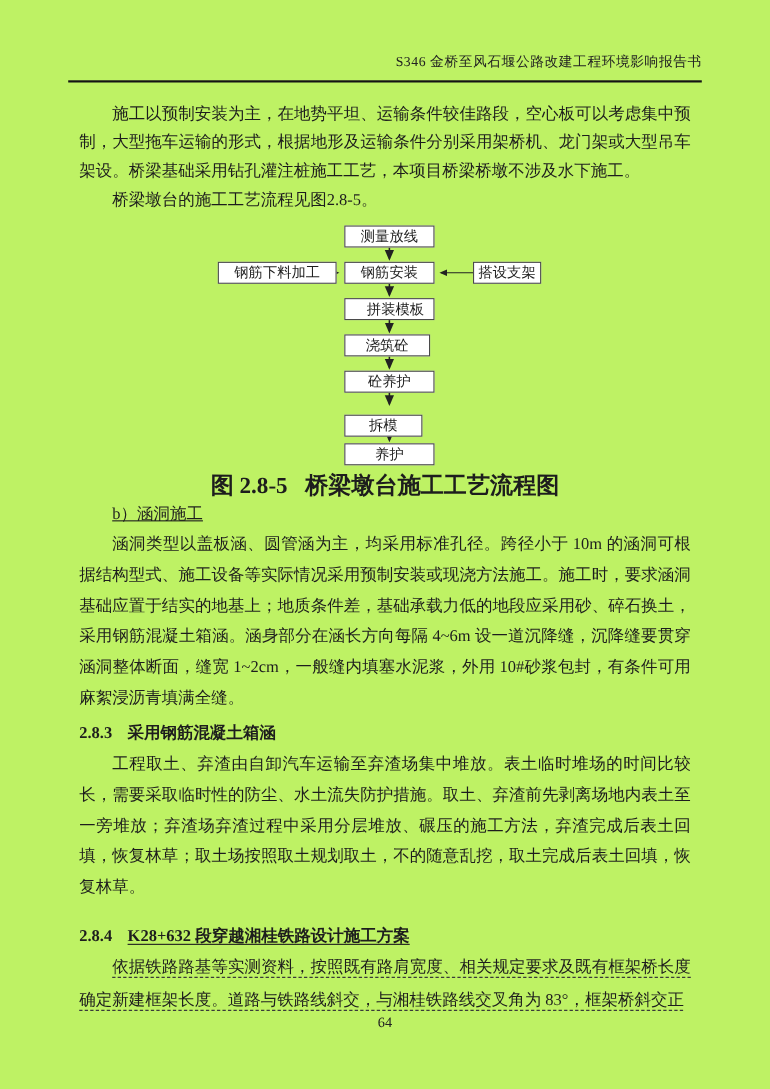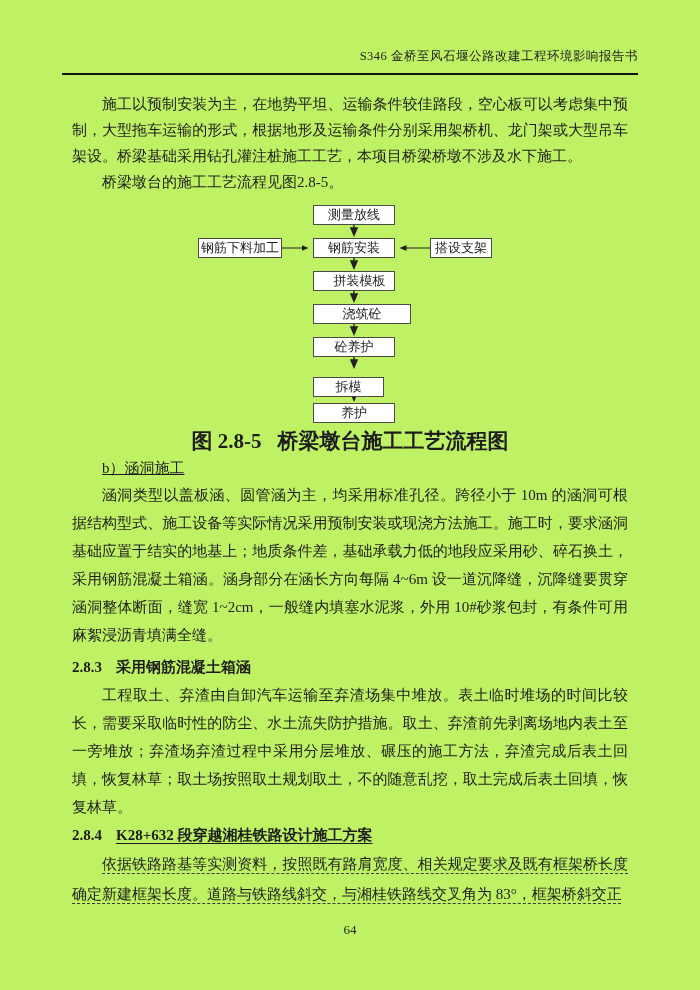--- a/index.html
+++ b/index.html
@@ -34,21 +34,21 @@
   }
   .flow-arrows { position:absolute; left:0; top:0; }
   .figcap {
     text-align:center; font-weight:bold; font-size:21px;
     line-height:24px; margin-top:6px;
   }
   .figcap .cap-label { margin-right:16px; }
   .sub-b { font-size:15px; line-height:26px; text-indent:2em; margin-top:2px;text-decoration:underline; }
   .sec-h { font-size:15px; font-weight:bold; line-height:28px; margin-top:4px; }
   .sec-h .num { display:inline-block; margin-right:14px; }
-  .sec-h.u284 { margin-top:0; }
+  .sec-h.u284 { margin-top:16px; }
   .sec-h.u284 .title {
     text-decoration:underline; text-decoration-thickness:1px;
     text-underline-offset:3px;
   }
   .p-underlined {
     margin:0; font-size:15px; line-height:30px; text-align:justify;
     text-indent:2em; word-break:break-all;
     text-decoration-line:underline; text-decoration-style:dashed;
     text-decoration-thickness:1px; text-decoration-color:#3a3a3a;
     text-underline-offset:4px;
@@ -85,26 +85,26 @@
         <line x1="282" y1="119" x2="282" y2="129" stroke="#222" stroke-width="1.4" marker-end="url(#ah)"></line>
         <line x1="282" y1="152" x2="282" y2="162" stroke="#222" stroke-width="1.4" marker-end="url(#ah)"></line>
         <line x1="282" y1="185" x2="282" y2="195" stroke="#222" stroke-width="1.4" marker-end="url(#ah)"></line>
         <line x1="210" y1="43" x2="235" y2="43" stroke="#222" stroke-width="1" marker-end="url(#ah)"></line>
         <line x1="358" y1="43" x2="329" y2="43" stroke="#222" stroke-width="1" marker-end="url(#ah)"></line>
       </svg>
 
       <div class="fnode" style="left:241px; top:0;     width:82px;">测量放线</div>
       <div class="fnode" style="left:241px; top:33px;  width:82px;">钢筋安装</div>
       <div class="fnode" style="left:241px; top:66px;  width:82px;padding-left:11px;">拼装模板</div>
-      <div class="fnode" style="left:241px; top:99px;  width:98px;">浇筑砼</div>
+      <div class="fnode" style="left:241px; top:99px;  width:78px;">浇筑砼</div>
       <div class="fnode" style="left:241px; top:132px; width:82px;">砼养护</div>
       <div class="fnode" style="left:241px; top:172px; width:71px;">拆模</div>
       <div class="fnode" style="left:241px; top:198px; width:82px;">养护</div>
 
-      <div class="fnode" style="left:126px; top:33px; width:84px;">钢筋下料加工</div>
+      <div class="fnode" style="left:126px; top:33px; width:108px;">钢筋下料加工</div>
       <div class="fnode" style="left:358px; top:33px; width:62px;">搭设支架</div>
     </div>
 
     <div class="figcap">
       <span class="cap-label">图 2.8-5</span><span>桥梁墩台施工工艺流程图</span>
     </div>
 
     <div class="sub-b">b）涵洞施工</div>
 
     <p class="body-p lh28">涵洞类型以盖板涵、圆管涵为主，均采用标准孔径。跨径小于 10m 的涵洞可根据结构型式、施工设备等实际情况采用预制安装或现浇方法施工。施工时，要求涵洞基础应置于结实的地基上；地质条件差，基础承载力低的地段应采用砂、碎石换土，采用钢筋混凝土箱涵。涵身部分在涵长方向每隔 4~6m 设一道沉降缝，沉降缝要贯穿涵洞整体断面，缝宽 1~2cm，一般缝内填塞水泥浆，外用 10#砂浆包封，有条件可用麻絮浸沥青填满全缝。</p>

